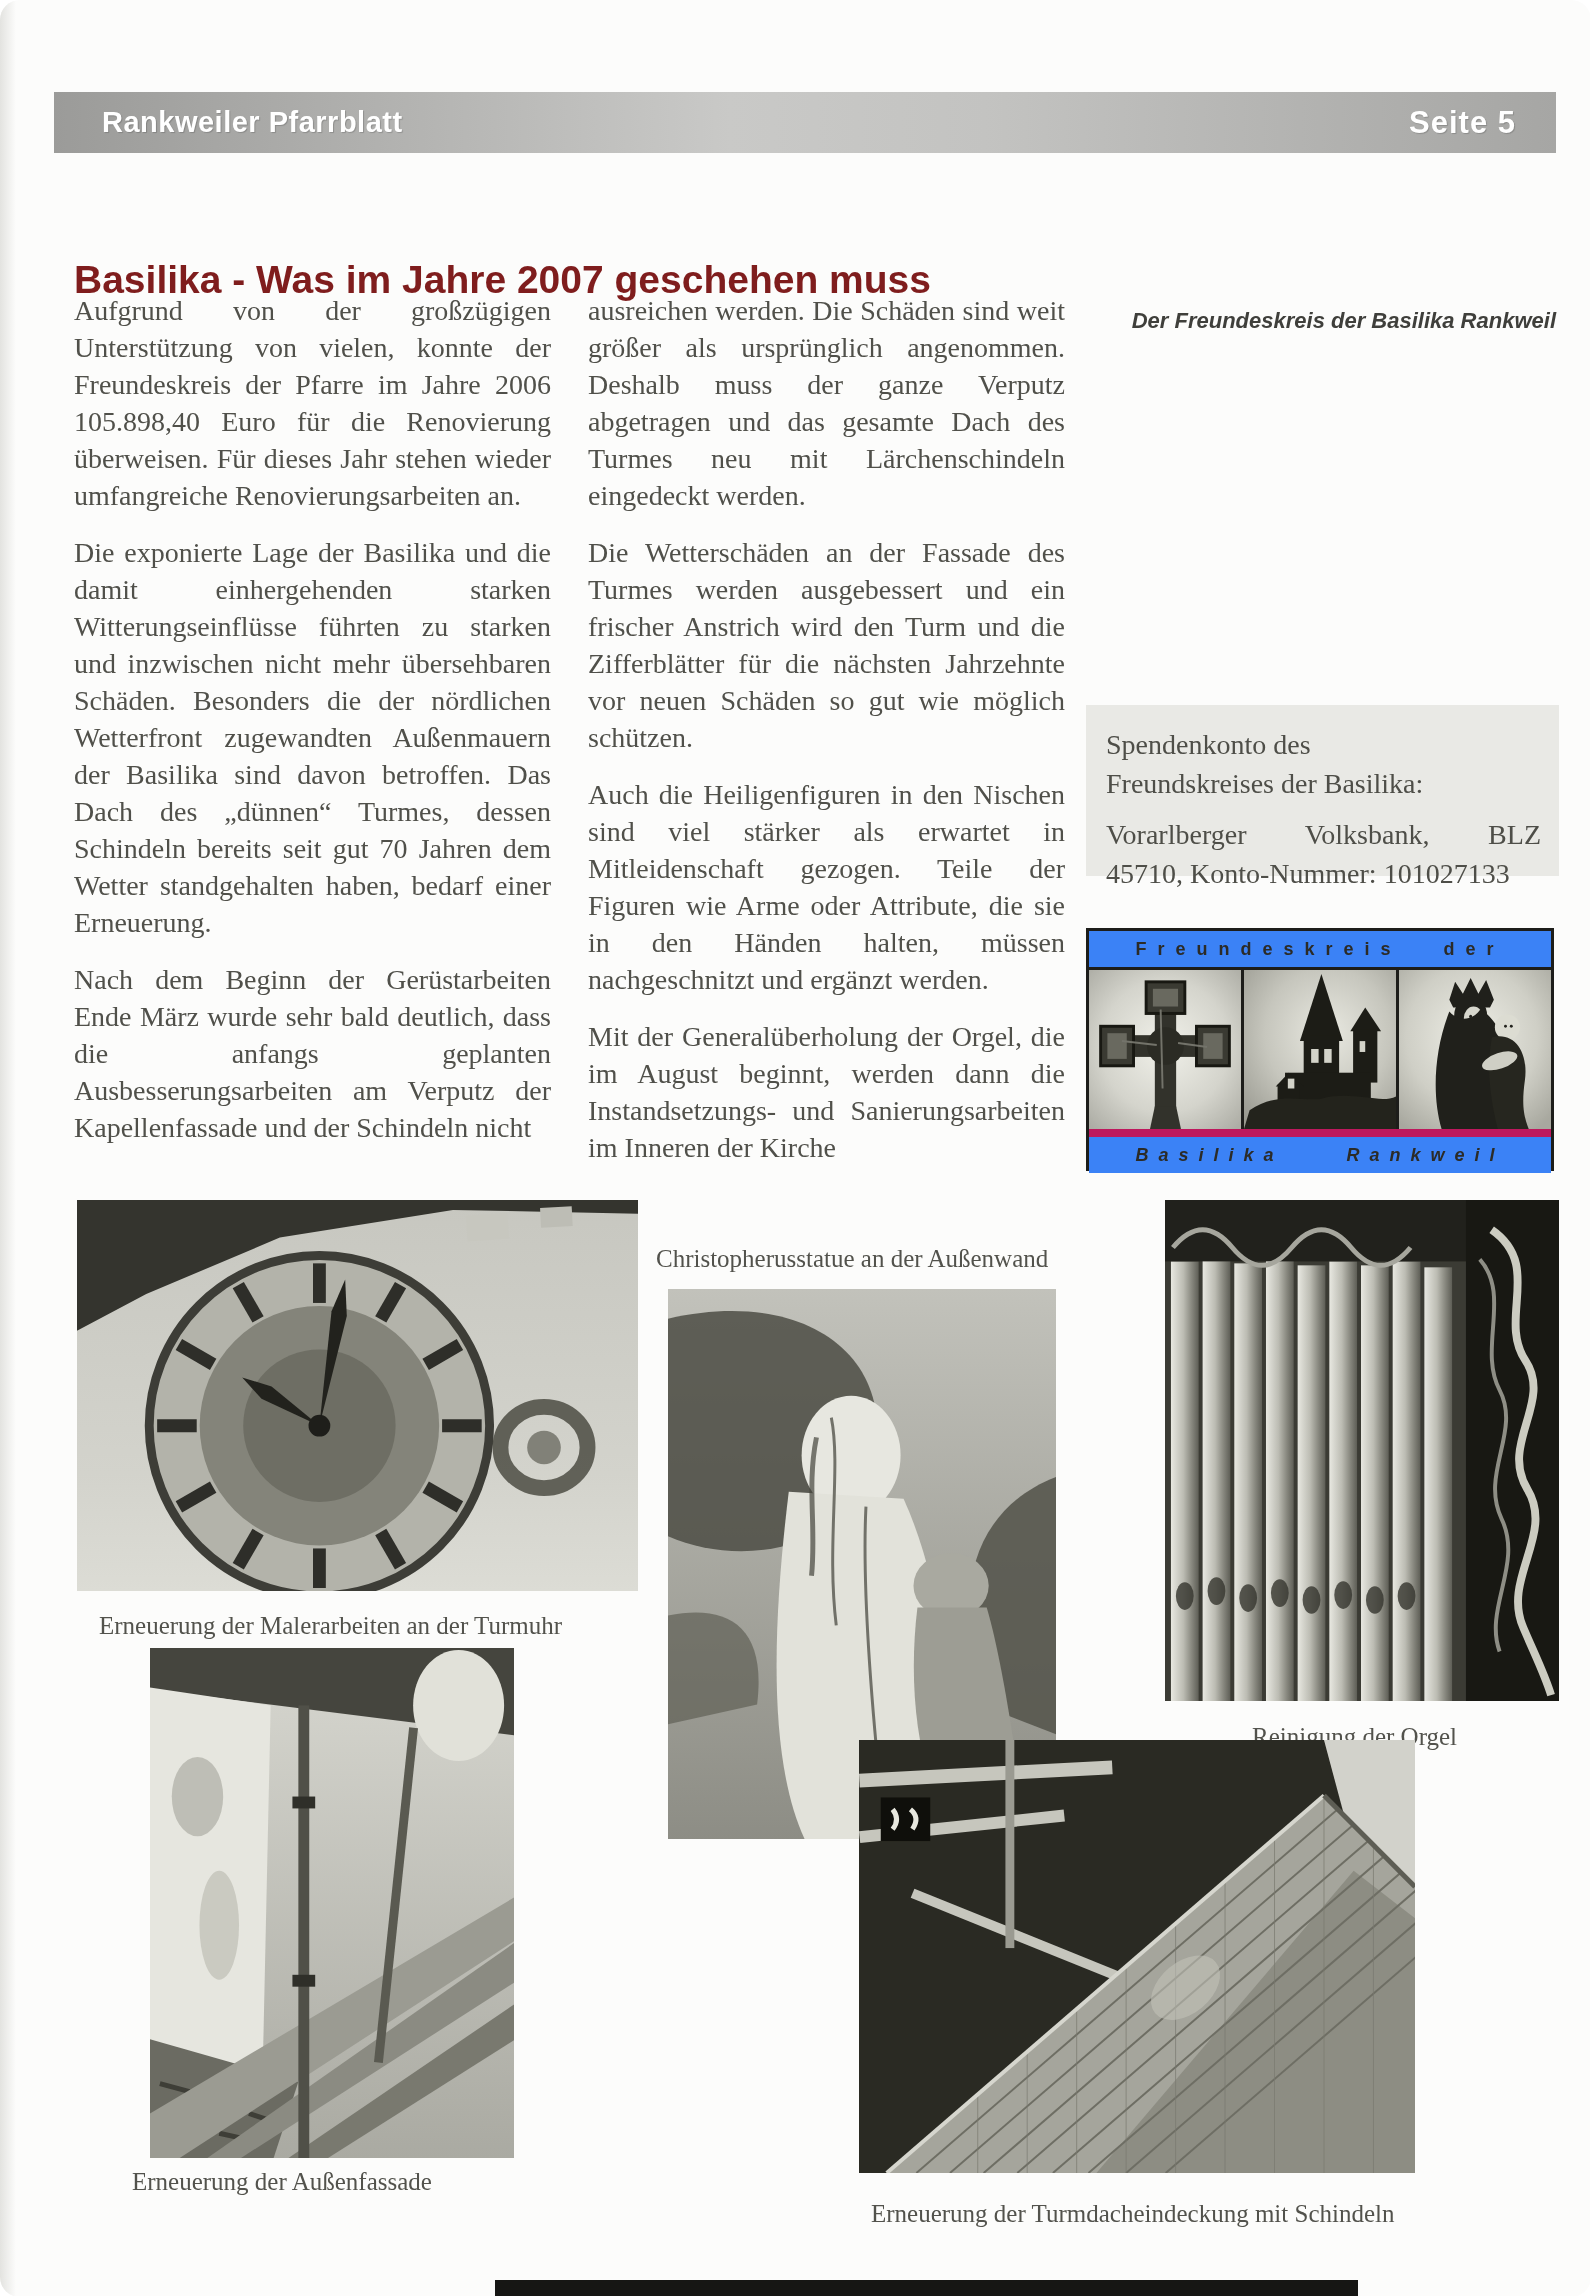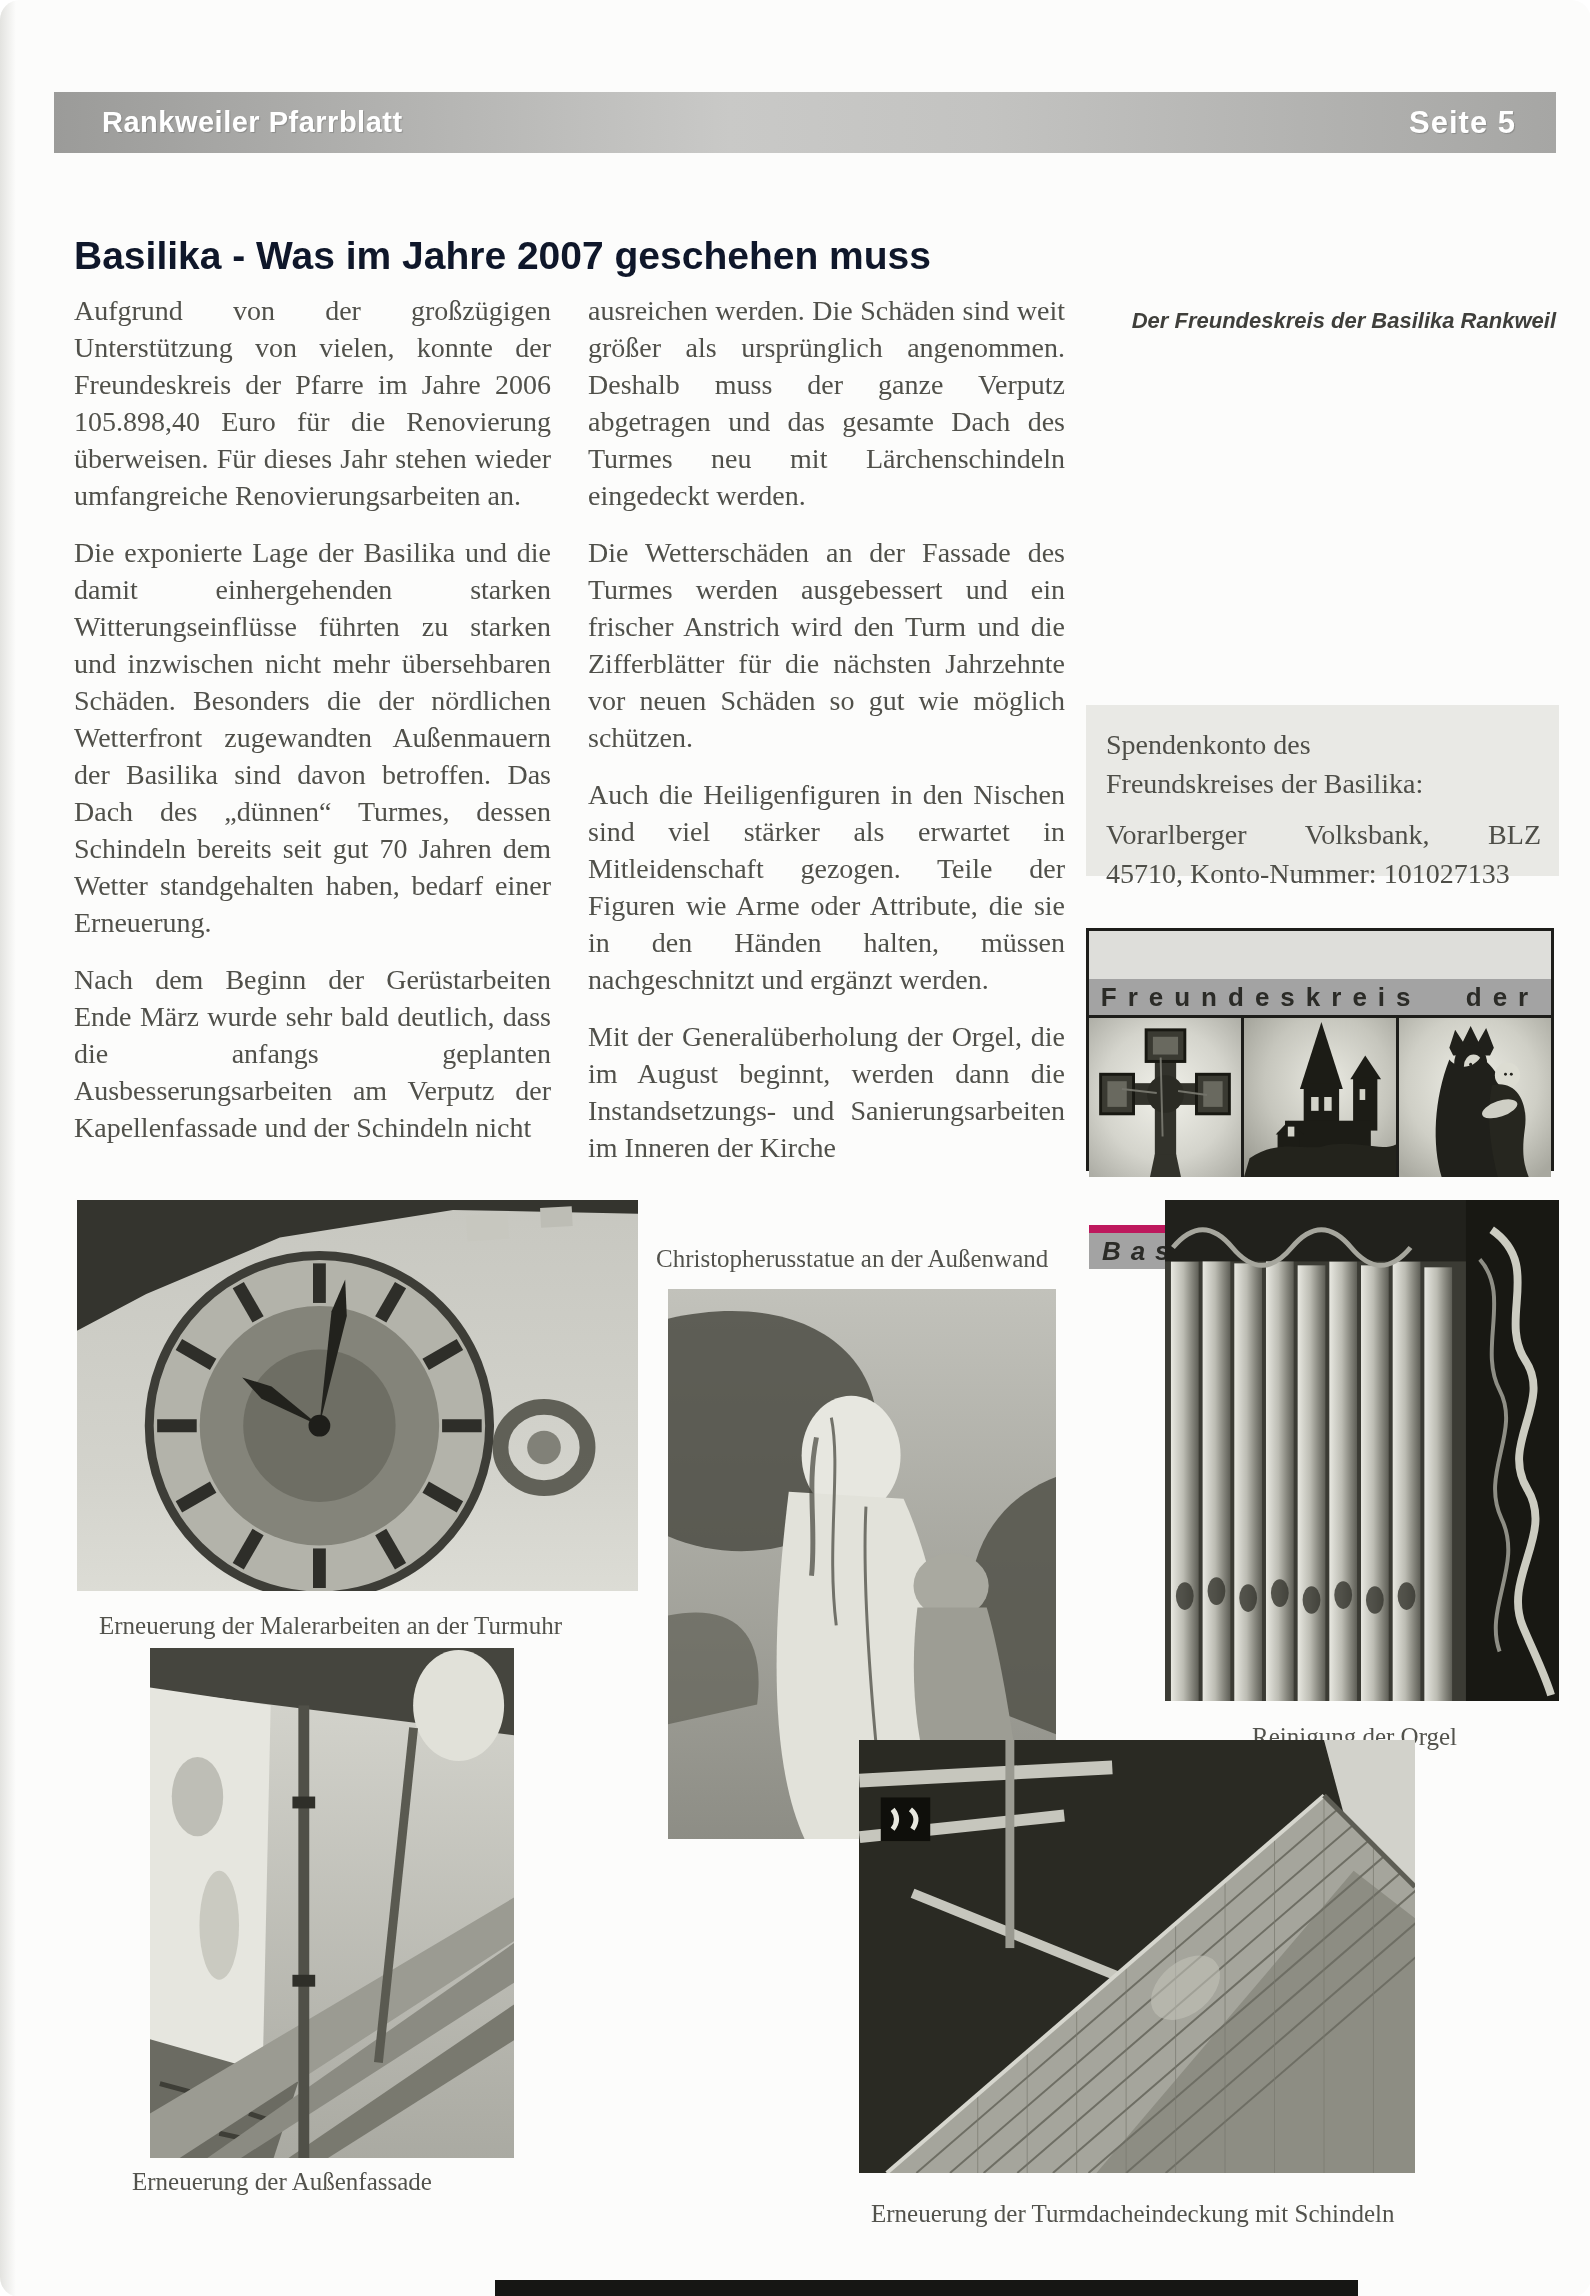--- a/index.html
+++ b/index.html
@@ -10,22 +10,22 @@
 
   
   .header-bar{position:absolute;left:54px;top:92px;width:1502px;height:61px;
         background:linear-gradient(to right,#9b9b99 0%,#c9c9c7 45%,#c3c3c1 62%,#a6a6a4 100%);
         display:flex;align-items:center;justify-content:space-between;
         font-family:"Liberation Sans",sans-serif;font-weight:700;color:#ffffff;}
   .header-left{font-size:29px;padding-left:48px;letter-spacing:0.5px;text-shadow:1px 1px 1px rgba(0,0,0,.18);}
   .header-right{font-size:31px;padding-right:40px;letter-spacing:1px;text-shadow:1px 1px 1px rgba(0,0,0,.18);}
 
   
-  .article-title{position:absolute;left:74px;top:208px;width:1188px;
-        font-family:"Liberation Sans",sans-serif;font-weight:700;font-size:39px;color:#0f172a;}
+  .article-title{position:absolute;left:74px;top:232px;width:1188px;
+        font-family:"Liberation Sans",sans-serif;font-weight:700;font-size:39px;color:#7f1d1d;}
 
   
   .col{position:absolute;top:292px;font-size:28px;line-height:37px;text-align:justify;
         color:#50504a;hyphens:auto;}
   .col p{margin:0 0 20px 0;}
   #col1{left:74px;width:477px;}
   #col2{left:588px;width:477px;}
   #col3{left:1093px;width:463px;}
   .signature{font-family:"Liberation Sans",sans-serif;font-style:italic;font-weight:700;
         font-size:22px;color:#3f3f3b;text-align:right;margin-top:10px;}
@@ -35,21 +35,21 @@
         background:#e9e9e5;box-sizing:border-box;padding:20px 18px 0 20px;
         font-size:28px;line-height:39px;color:#4e4e48;}
   .donation-box .l34{text-align:justify;}
   .donation-box .l3{text-align:justify;text-align-last:justify;}
 
   
   .logo-box{position:absolute;left:1086px;top:928px;width:468px;height:243px;
         border:3px solid #1d1d1a;box-sizing:border-box;background:#dededa;
         font-family:"Liberation Sans",sans-serif;font-weight:700;color:#2b2b27;}
   .logo-band{height:36px;display:flex;align-items:center;justify-content:center;
-        font-size:26px;letter-spacing:11px;word-spacing:26px;background:#a3a3a3;margin-top:48px;}
+        font-size:18px;letter-spacing:11px;word-spacing:26px;background:#3b82f6;}
   .logo-band.top{border-bottom:3px solid #1d1d1a;}
   .logo-band.bottom{border-top:8px solid #be185d;letter-spacing:10px;word-spacing:48px;font-style:italic;}
   .logo-panels{display:flex;height:159px;}
   .logo-panel{flex:1;border-right:3px solid #1d1d1a;}
   .logo-panel:last-child{border-right:none;}
   .logo-panel svg{display:block;width:100%;height:100%;}
 
   
   .photo{position:absolute;overflow:hidden;background:#c9c9c3;}
   .photo svg{display:block;width:100%;height:100%;}

